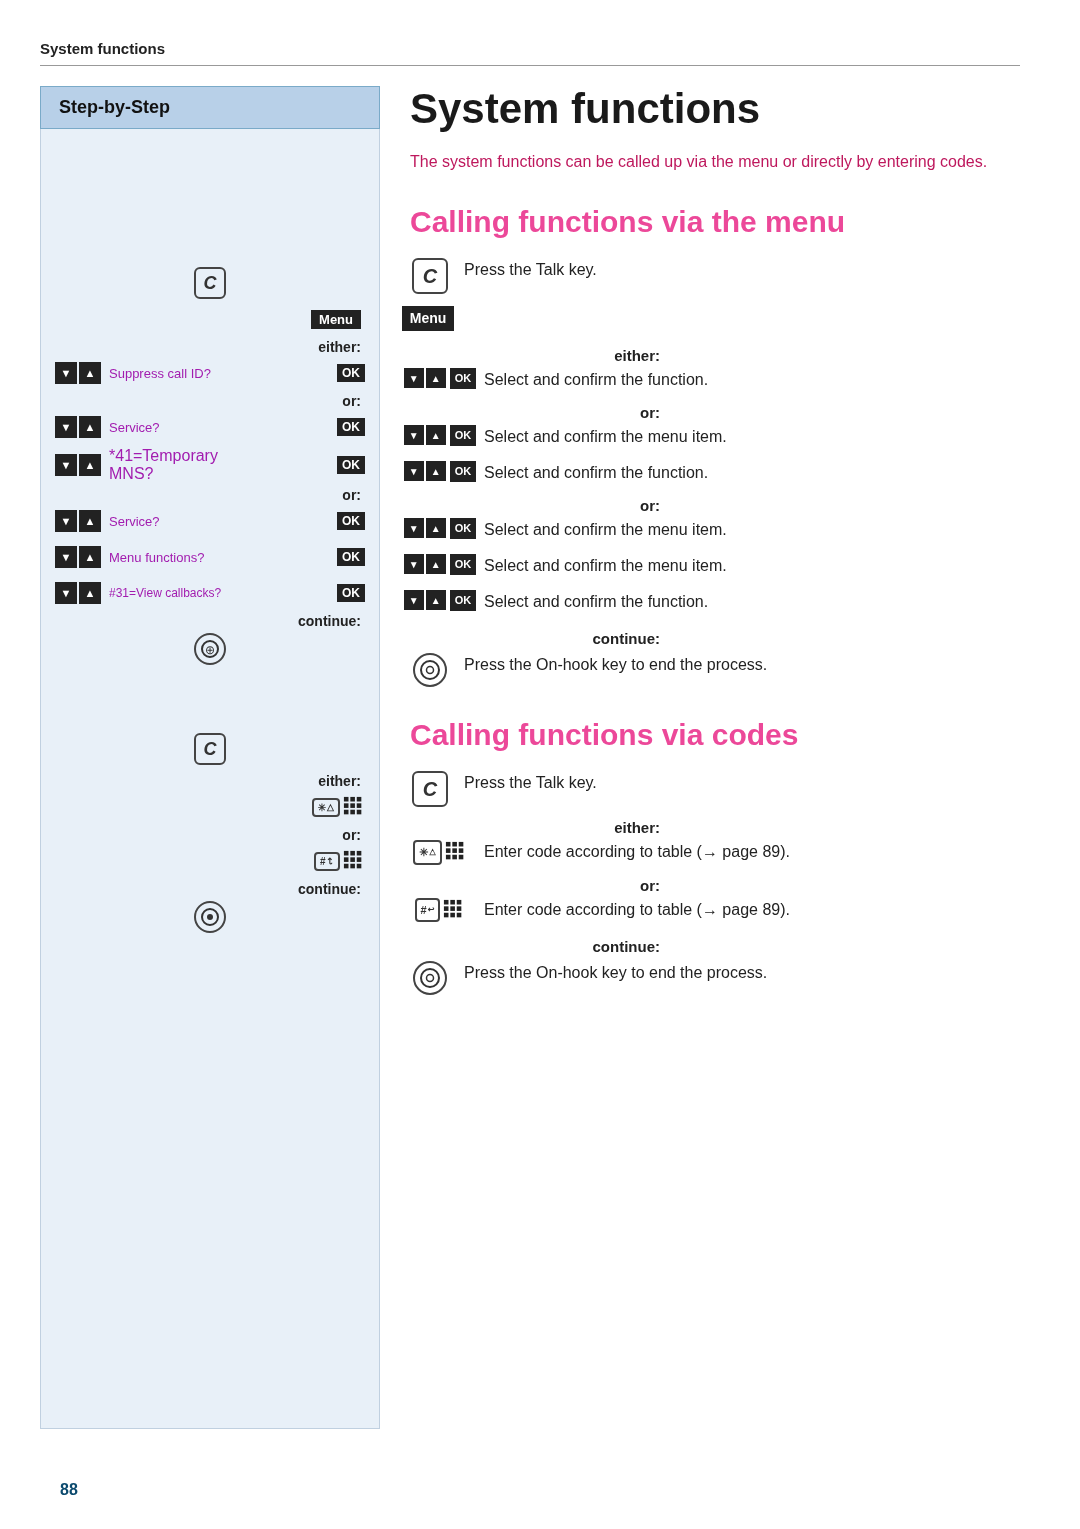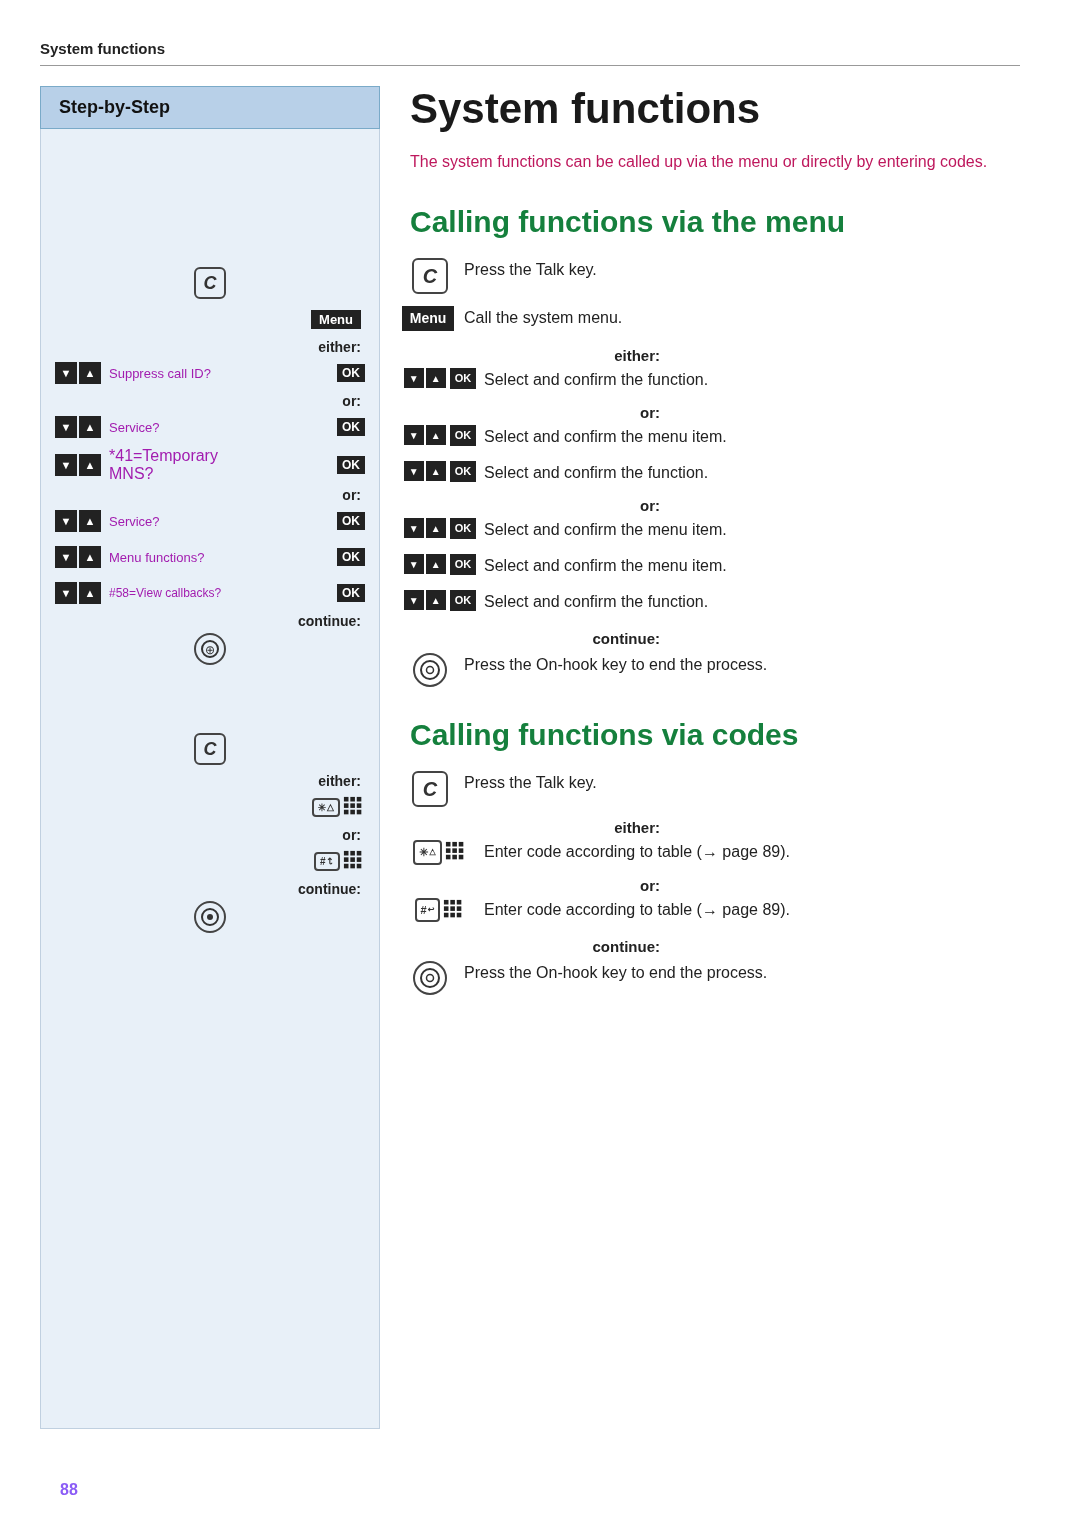--- a/index.html
+++ b/index.html
@@ -177,21 +177,21 @@
     .intro-text {
       font-size: 16px;
       color: #be185d;
       line-height: 1.5;
       margin-bottom: 30px;
     }
 
     .section-title {
       font-size: 30px;
       font-weight: bold;
-      color: #15803d;
+      color: #ec4899;
       margin-bottom: 18px;
       margin-top: 10px;
       line-height: 1.2;
     }
 
     .content-step {
       display: flex;
       align-items: flex-start;
       margin-bottom: 12px;
       font-size: 16px;
@@ -212,21 +212,21 @@
       flex: 1;
     }
 
     
     .page-number {
       position: absolute;
       bottom: 30px;
       left: 60px;
       font-size: 16px;
       font-weight: bold;
-      color: #8b5cf6;
+      color: #0c4a6e;
     }
 
     
     .keypad-svg {
       width: 22px;
       height: 22px;
     }
 
     .or-label, .either-label, .continue-label {
       text-align: right;
@@ -320,21 +320,21 @@
           </div>
           <div class="step-desc">Menu functions?</div>
           <div class="ok-box">OK</div>
         </div>
 
         <div class="step-row">
           <div class="arrow-pair">
             <div class="arrow-btn">▼</div>
             <div class="arrow-btn">▲</div>
           </div>
-          <div class="step-desc" style="font-size:12px;">#58=View callbacks?</div>
+          <div class="step-desc" style="font-size:12px;">#31=View callbacks?</div>
           <div class="ok-box">OK</div>
         </div>
 
         <div class="or-label">continue:</div>
 
         <div class="center-icon-row">
           <div class="onhook-icon">
             <svg width="20" height="20" viewBox="0 0 20 20">
               <circle cx="10" cy="10" r="8" fill="none" stroke="#333" stroke-width="2"></circle>
               <text x="10" y="15" text-anchor="middle" font-size="12" fill="#333">⊕</text>
@@ -422,21 +422,20 @@
               <i>C</i>
             </div>
         </div>
         <div class="content-step-text">Press the Talk key.</div>
       </div>
 
       <div class="content-step" style="margin-bottom:16px;">
         <div class="content-step-icon">
           <div class="menu-text-box" style="font-size:14px;">Menu</div>
         </div>
-        <div class="content-step-text">Call the system menu.</div>
       </div>
 
       <div style="text-align:right; padding-right: 0; font-weight:bold; font-size:15px; margin-bottom:4px; width:250px; text-align:right;">either:</div>
 
       <div class="content-step">
         <div class="content-step-icon" style="width:60px;">
           <div style="display:flex;gap:2px;align-items:center;">
             <div class="arrow-btn" style="width:20px;height:20px;font-size:10px;">▼</div>
             <div class="arrow-btn" style="width:20px;height:20px;font-size:10px;">▲</div>
             <div class="ok-box" style="font-size:11px;margin-left:2px;">OK</div>

